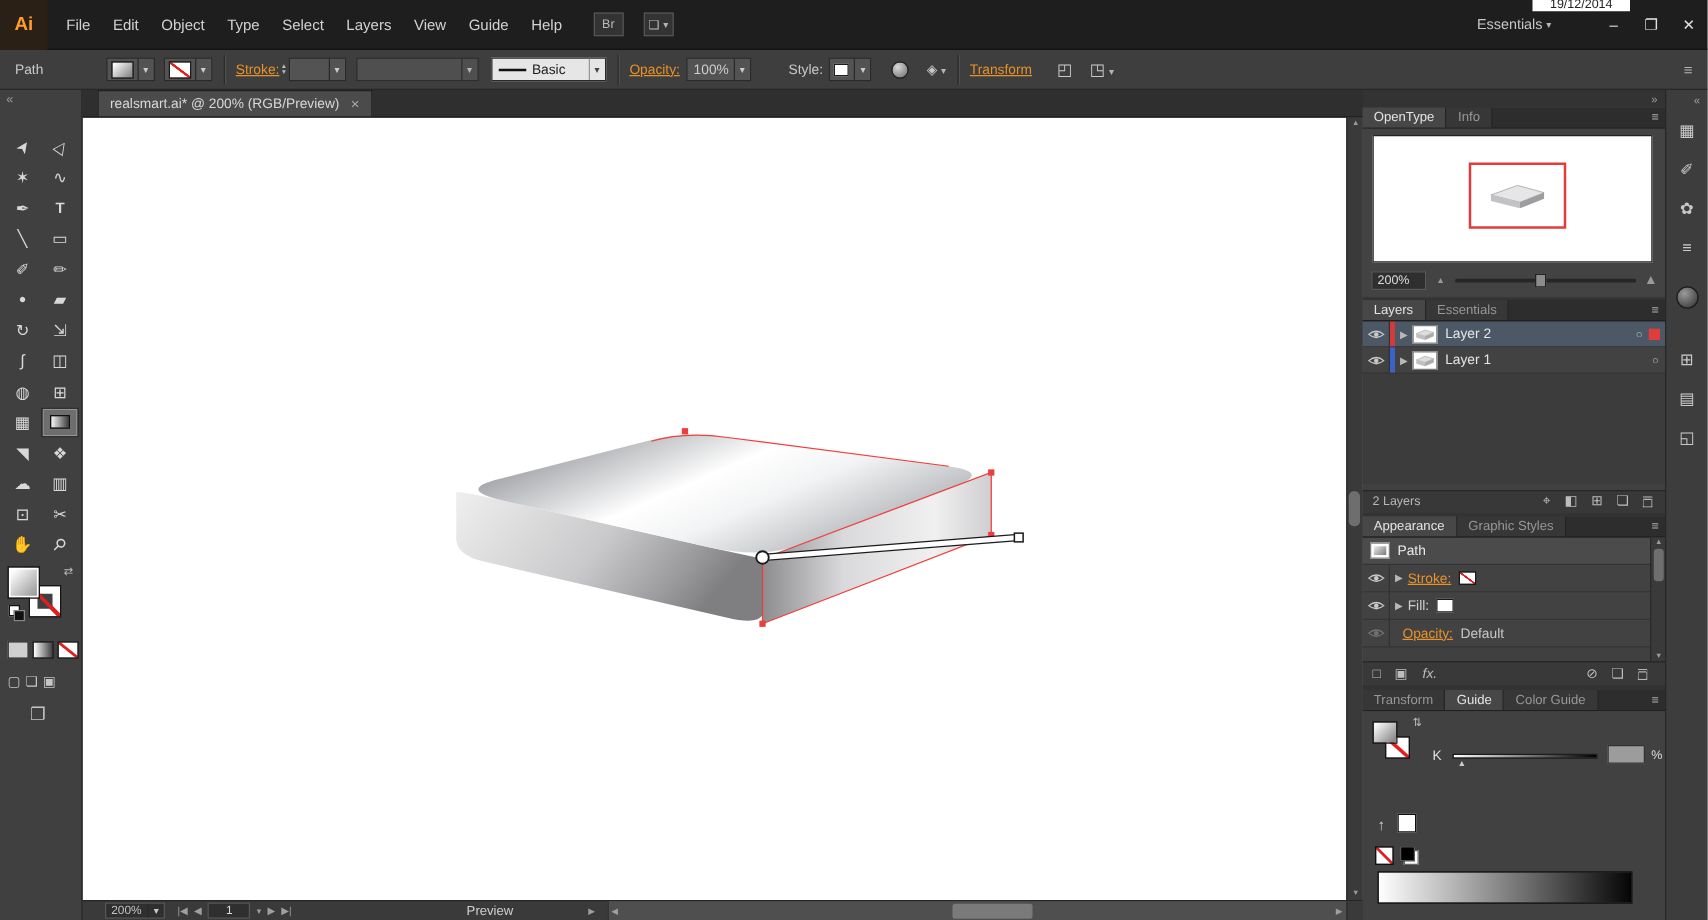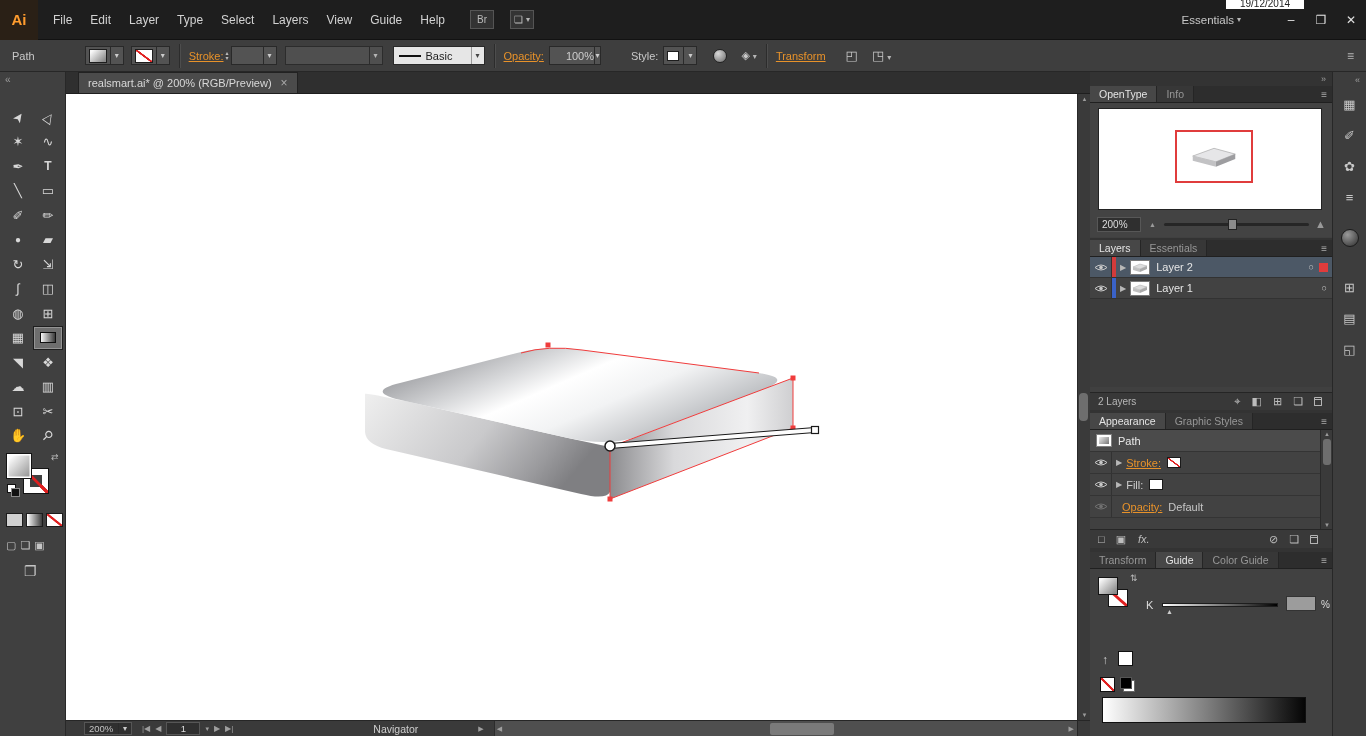--- a/index.html
+++ b/index.html
@@ -158,21 +158,21 @@
 .eye.dim{opacity:.35}
 </style>
 </head>
 <body>
 
 <div class="titlebar" data-name="titlebar">
   <div class="logo" data-name="app-logo">Ai</div>
   <div class="menus" data-name="menubar">
     <span class="menu" data-name="menu-file">File</span>
     <span class="menu" data-name="menu-edit">Edit</span>
-    <span class="menu" data-name="menu-object">Layer</span>
+    <span class="menu" data-name="menu-object">Object</span>
     <span class="menu" data-name="menu-type">Type</span>
     <span class="menu" data-name="menu-select">Select</span>
     <span class="menu" data-name="menu-effect">Layers</span>
     <span class="menu" data-name="menu-view">View</span>
     <span class="menu" data-name="menu-window">Guide</span>
     <span class="menu" data-name="menu-help">Help</span>
   </div>
   <span class="tbicon" data-name="bridge-icon">Br</span>
   <span class="tbicon" data-name="arrange-documents-icon">
       <span data-name="arrange-documents-glyph">❏</span>
@@ -212,21 +212,21 @@
   <span class="dd" style="width:98px;margin-left:8px;opacity:.85" data-name="width-profile-dropdown">
       <span class="dda" data-name="chevron-down-icon">▾</span>
     </span>
   <span class="dd light" style="width:92px;margin-left:10px" data-name="brush-definition-dropdown">
       <span class="brushline" data-name="brush-stroke-preview"></span>
       <span data-name="brush-name">Basic</span>
       <span class="dda" data-name="chevron-down-icon">▾</span>
     </span>
   <span class="vsep" data-name="divider"></span>
   <span class="cb-link" data-name="opacity-link">Opacity:</span>
-  <span class="dd" style="width:52px;margin-left:5px;padding-left:16px" data-name="opacity-dropdown">
+  <span class="dd" style="width:52px;margin-left:5px;padding-left:5px" data-name="opacity-dropdown">
       <span data-name="opacity-value">100%</span>
       <span class="dda" data-name="chevron-down-icon">▾</span>
     </span>
   <span class="cb-label" style="margin-left:30px" data-name="style-label">Style:</span>
   <span class="dd" style="width:34px;margin-left:5px" data-name="style-dropdown">
       <span class="swatchbox" style="width:12px;height:10px;background:#fff;margin-left:3px" data-name="style-swatch"></span>
       <span class="dda" data-name="chevron-down-icon">▾</span>
     </span>
   <span class="circ" style="margin-left:16px" data-name="recolor-artwork-icon"></span>
   <span style="margin-left:14px;color:#c9c9c9" data-name="select-similar-icon"><span data-name="select-similar-glyph">◈</span><span class="mini" data-name="chevron-down-icon">▾</span></span>
@@ -410,21 +410,21 @@
       <span class="dda" data-name="chevron-down-icon">▾</span>
     </span>
   <span class="navc" data-name="artboard-navigation">
     <span data-name="first-artboard-button">|◀</span>
     <span data-name="previous-artboard-button">◀</span>
     <span class="abnum" data-name="artboard-number-field">1</span>
     <span style="font-size:7px" data-name="chevron-down-icon">▾</span>
     <span data-name="next-artboard-button">▶</span>
     <span data-name="last-artboard-button">▶|</span>
   </span>
-  <span class="stattext" data-name="status-tool-label">Navigator</span>
+  <span class="stattext" data-name="status-tool-label">Preview</span>
   <span class="statfly" data-name="status-flyout-icon">▶</span>
   <span class="hscroll" data-name="horizontal-scrollbar">
     <span class="hsl" data-name="scroll-left-icon">◀</span>
     <span class="hthumb" data-name="horizontal-scroll-thumb"></span>
     <span class="hsr" data-name="scroll-right-icon">▶</span>
   </span>
   <span class="sbcorner" data-name="scrollbar-corner"></span>
 </div>
 
 <div class="panels" data-name="panel-dock">

